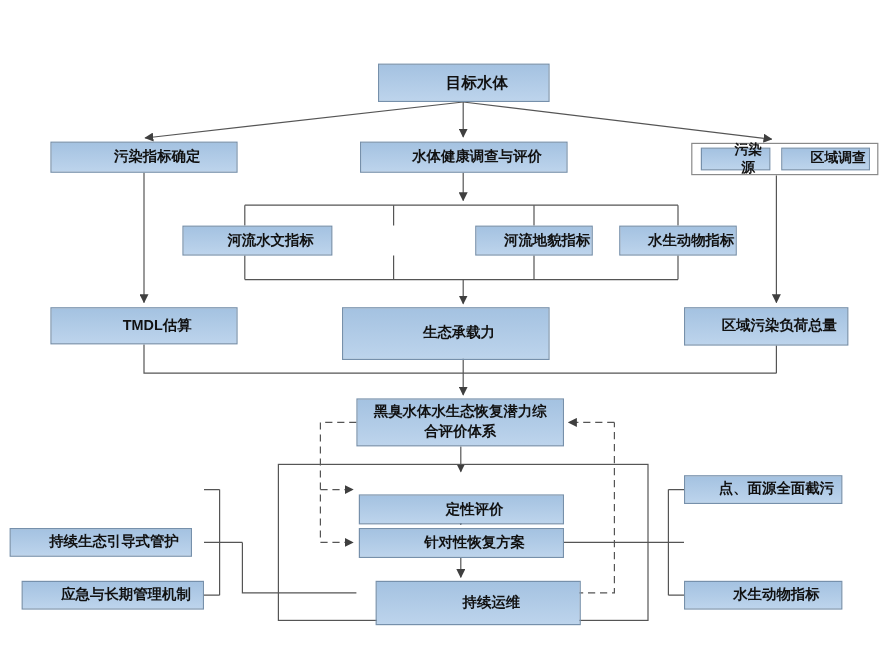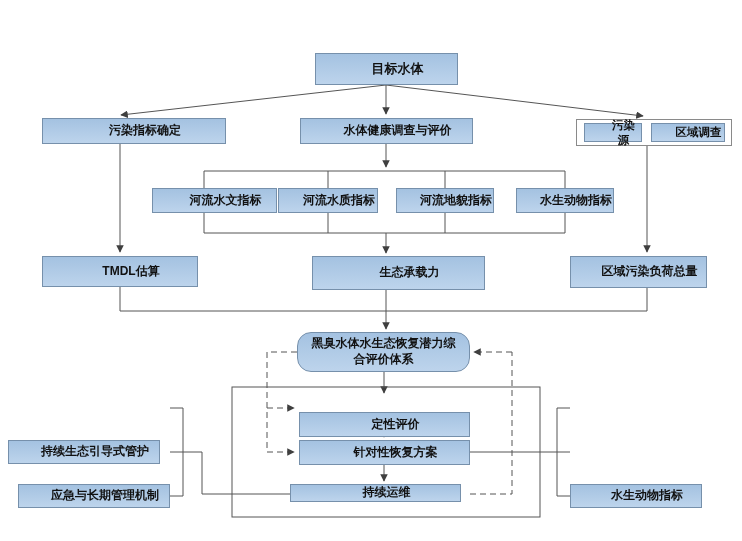--- a/index.html
+++ b/index.html
@@ -11,21 +11,21 @@
   .wire{stroke:var(--line,#555555);stroke-width:1;fill:none;}
   .dashed{stroke-dasharray:6 4;}
   .node{
     position:absolute;box-sizing:border-box;
     display:flex;align-items:center;justify-content:center;text-align:center;
     background:linear-gradient(180deg,var(--node-fill,#a4c2e1) 0%,var(--node-fill-light,#bdd4ec) 100%);
     border:1px solid var(--node-border,#7690ab);
     font-weight:bold;font-size:12px;line-height:1.3;color:var(--text,#111);padding-left:22px;
   }
   .node.lg{font-size:13px;}
-  .node.wrap{padding:12px 10px;border-radius:14px;}
+  .node.wrap{padding:12px 10px;}
   .group{
     position:absolute;box-sizing:border-box;background:#fff;
     border:1px solid var(--container-border,#8a8a8a);
     display:flex;align-items:center;justify-content:center;gap:9px;padding:3px 5px;
   }
   .group .node{position:static;font-size:11.5px;}
 </style>
 </head>
 <body>
 
@@ -64,76 +64,76 @@
       <path class="wire dashed" marker-end="url(#arr)" d="M267,452 L294,452"></path>
       <path class="wire dashed" d="M470,494 L512,494 L512,352"></path>
       <path class="wire dashed" marker-end="url(#arr)" d="M512,352 L474,352"></path>
     </g>
   </svg>
 
   <div class="node lg" style="left:315px;top:53px;width:143px;height:32px">
     <span>目标水体</span>
   </div>
 
-  <div class="node" style="left:42px;top:118px;width:184px;height:26px">
+  <div class="node" style="left:42px;top:118px;width:156px;height:26px">
     <span>污染指标确定</span>
   </div>
   <div class="node" style="left:300px;top:118px;width:173px;height:26px">
     <span>水体健康调查与评价</span>
   </div>
   <div class="group" style="left:576px;top:119px;width:156px;height:27px">
     <div class="node" style="width:58px;height:19px">
       <span>污染源</span>
     </div>
     <div class="node" style="width:74px;height:19px">
       <span>区域调查</span>
     </div>
   </div>
 
   <div class="node" style="left:152px;top:188px;width:125px;height:25px">
     <span>河流水文指标</span>
   </div>
-  <div class="node" style="left:278px;top:188px;width:100px;height:25px">
-    <span>河流水质指标</span>
-  </div>
   <div class="node" style="left:396px;top:188px;width:98px;height:25px">
     <span>河流地貌指标</span>
   </div>
   <div class="node" style="left:516px;top:188px;width:98px;height:25px">
     <span>水生动物指标</span>
   </div>
 
   <div class="node" style="left:42px;top:256px;width:156px;height:31px">
     <span>TMDL估算</span>
   </div>
-  <div class="node" style="left:312px;top:256px;width:173px;height:34px">
+  <div class="node" style="left:285px;top:256px;width:173px;height:44px">
     <span>生态承载力</span>
   </div>
   <div class="node" style="left:570px;top:256px;width:137px;height:32px">
     <span>区域污染负荷总量</span>
   </div>
 
   <div class="node wrap" style="left:297px;top:332px;width:173px;height:40px">
     <span>黑臭水体水生态恢复潜力综合评价体系</span>
   </div>
 
   <div class="node" style="left:299px;top:412px;width:171px;height:25px">
     <span>定性评价</span>
   </div>
   <div class="node" style="left:299px;top:440px;width:171px;height:25px">
     <span>针对性恢复方案</span>
   </div>
-  <div class="node" style="left:290px;top:484px;width:171px;height:18px">
+  <div class="node" style="left:313px;top:484px;width:171px;height:37px">
     <span>持续运维</span>
   </div>
 
   <div class="node" style="left:8px;top:440px;width:152px;height:24px">
     <span>持续生态引导式管护</span>
   </div>
   <div class="node" style="left:18px;top:484px;width:152px;height:24px">
     <span>应急与长期管理机制</span>
   </div>
 
+  <div class="node" style="left:570px;top:396px;width:132px;height:24px">
+    <span>点、面源全面截污</span>
+  </div>
   <div class="node" style="left:570px;top:484px;width:132px;height:24px">
     <span>水生动物指标</span>
   </div>
 
 </div>
 
 </body></html>

